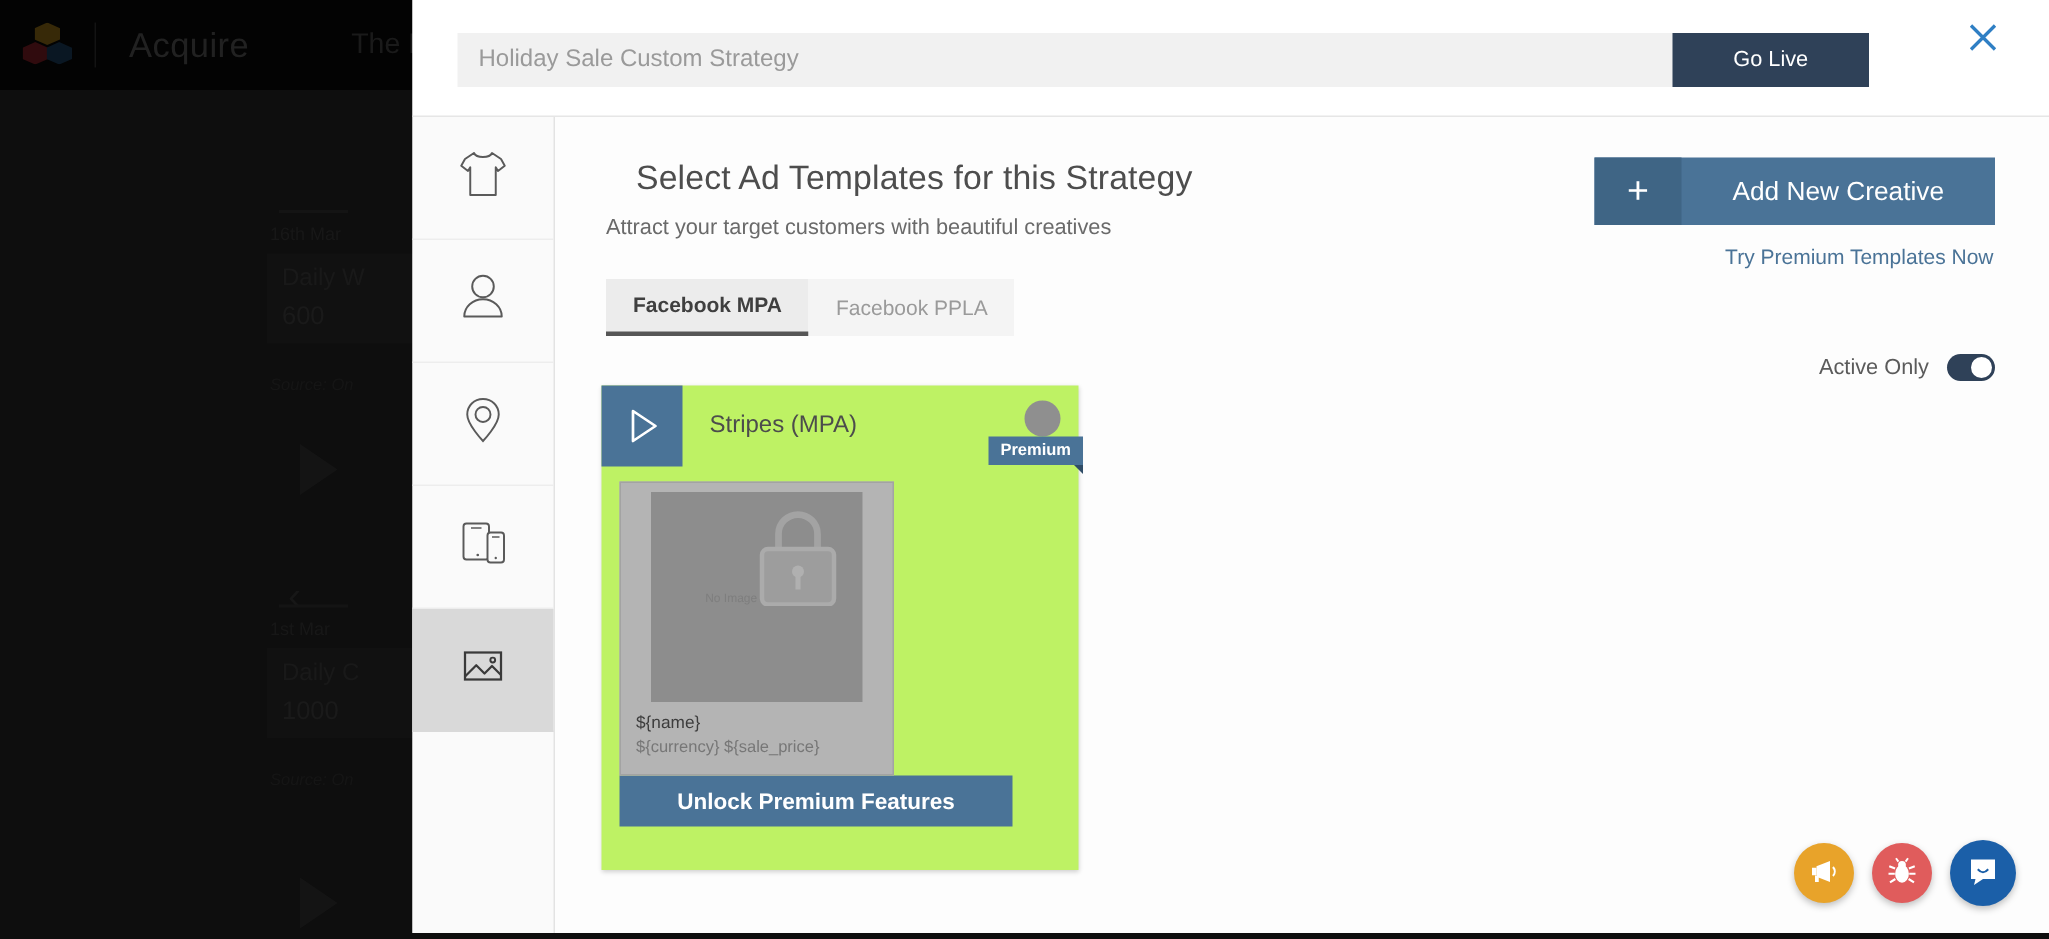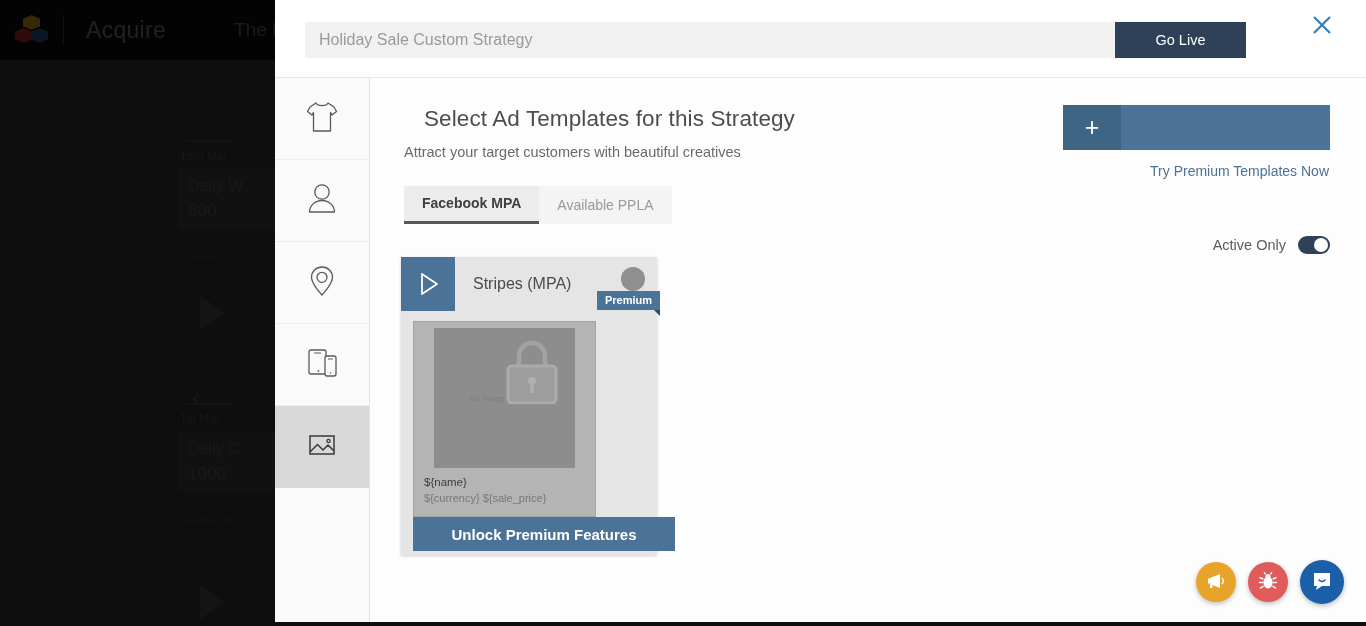--- a/index.html
+++ b/index.html
@@ -194,23 +194,23 @@
     background: #2f4158; position: relative; cursor: pointer;
   }
   .toggle .knob {
     position: absolute; right: 2px; top: 2px;
     width: 14px; height: 14px; border-radius: 50%; background: #fff;
   }
 
   
   #card {
     position: absolute; left: 31px; top: 179px;
-    width: 256px;
-    background: #e5e5e5;
-    padding-bottom: 4px;
+    width: 318px;
+    background: #bef264;
+    padding-bottom: 29px;
     box-shadow: 0 1px 3px rgba(0,0,0,0.18);
   }
   #card-head {
     position: relative;
     height: 54px;
     display: flex; align-items: center;
   }
   #play-btn {
     width: 54px; height: 54px;
     background: #4a7397;
@@ -399,27 +399,28 @@
 
     </div>
 
     <div id="main">
 
       <h1 id="page-title">Select Ad Templates for this Strategy</h1>
       <div id="page-sub">Attract your target customers with beautiful creatives</div>
 
       <button id="add-creative">
         <span class="plus-box">+</span>
+        <span class="ac-label">Add New Creative</span>
       </button>
 
       <a id="try-premium">Try Premium Templates Now</a>
 
       <div id="tabs">
         <button class="tab active">Facebook MPA</button>
-        <button class="tab">Available PPLA</button>
+        <button class="tab">Facebook PPLA</button>
       </div>
 
       <div id="active-only">
         <span class="ao-label">Active Only</span>
         <span class="toggle">
           <span class="knob"></span>
         </span>
       </div>
 
       <div id="card">

